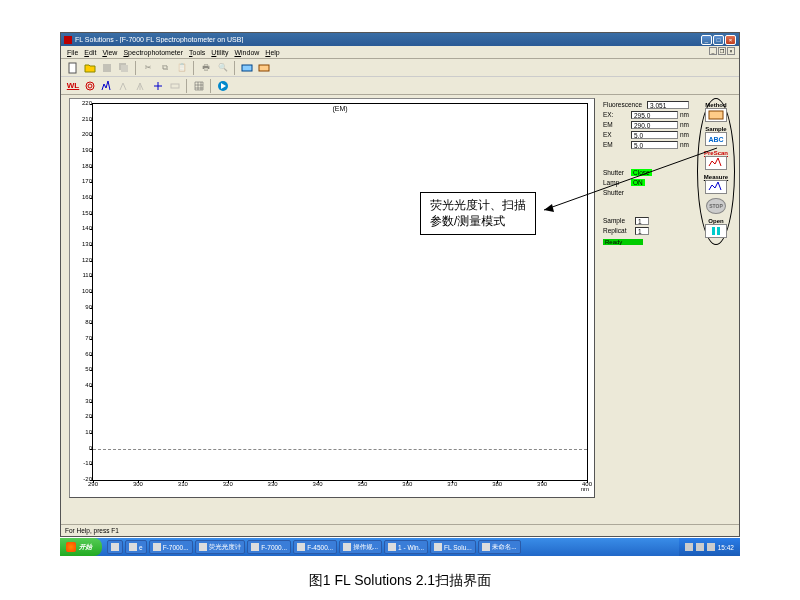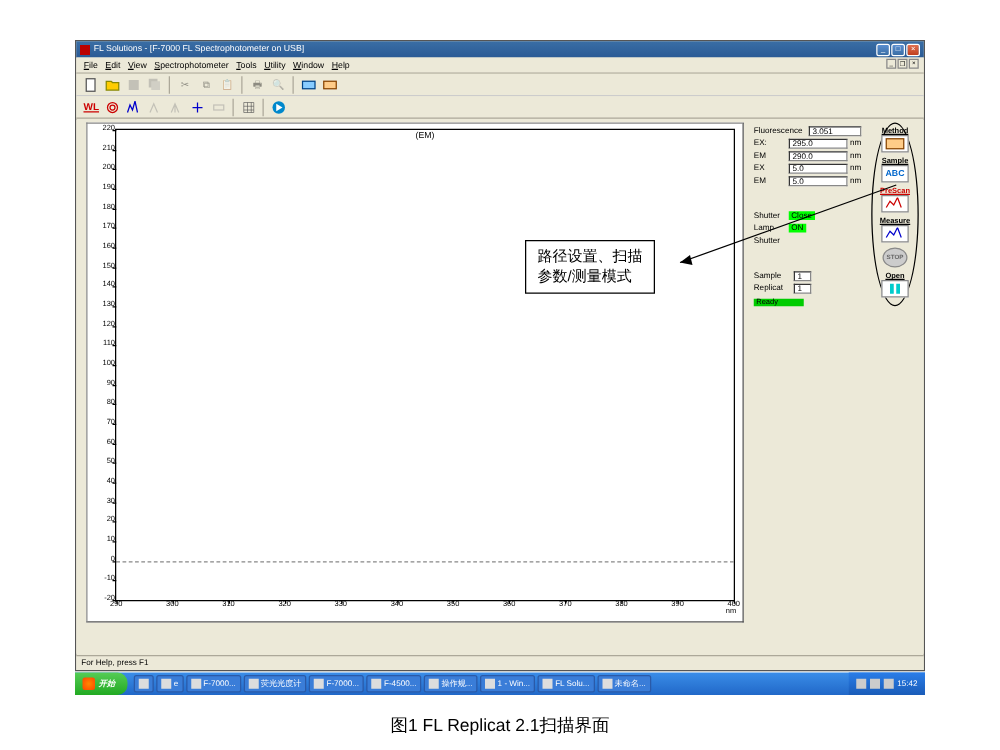--- a/index.html
+++ b/index.html
@@ -425,21 +425,21 @@
     </div>
   <div class="tray">
     <div class="ti"></div>
     <div class="ti"></div>
     <div class="ti"></div>
     <span class="clock">15:42</span>
   </div>
 </div>
 
 <div class="callout-box">
-  <div>路径设置、扫描</div>
+  <div>荧光光度计、扫描</div>
   <div>参数/测量模式</div>
 </div>
 <svg class="callout-arrow" style="overflow:visible">
   <line x1="0" y1="12" x2="173" y2="-50" stroke="#000" stroke-width="1"></line>
   <polygon points="0,12 8,6 10,14" fill="#000"></polygon>
 </svg>
 
-<div class="caption">图1   FL Replicat 2.1扫描界面</div>
+<div class="caption">图1   FL Solutions 2.1扫描界面</div>
 
 </body></html>

